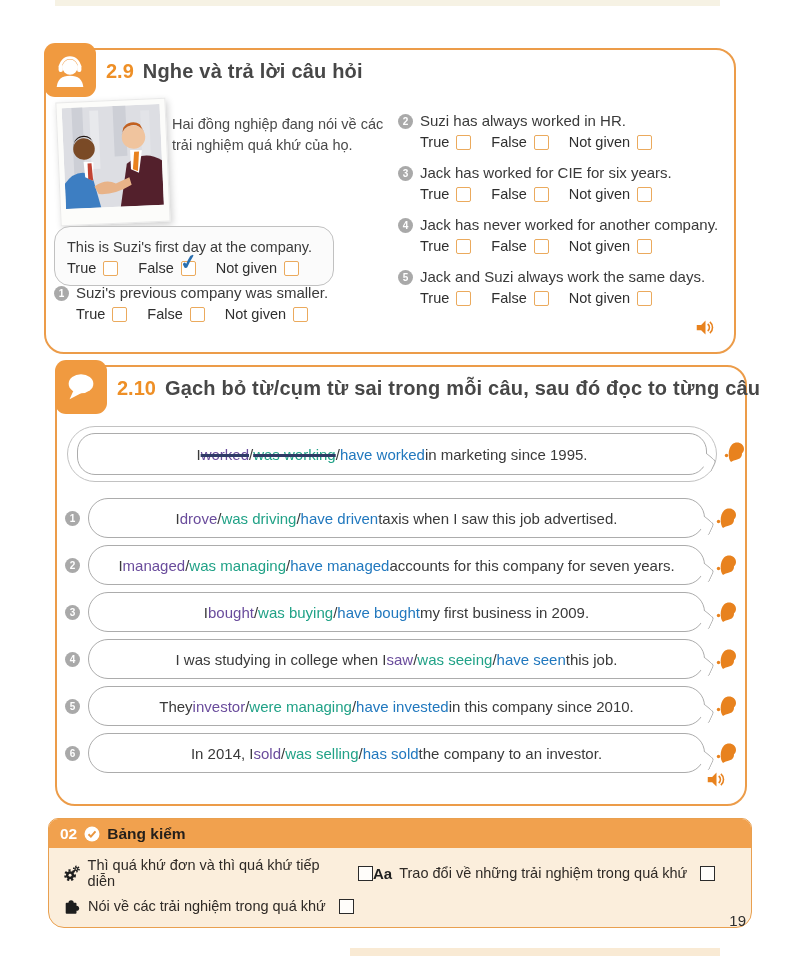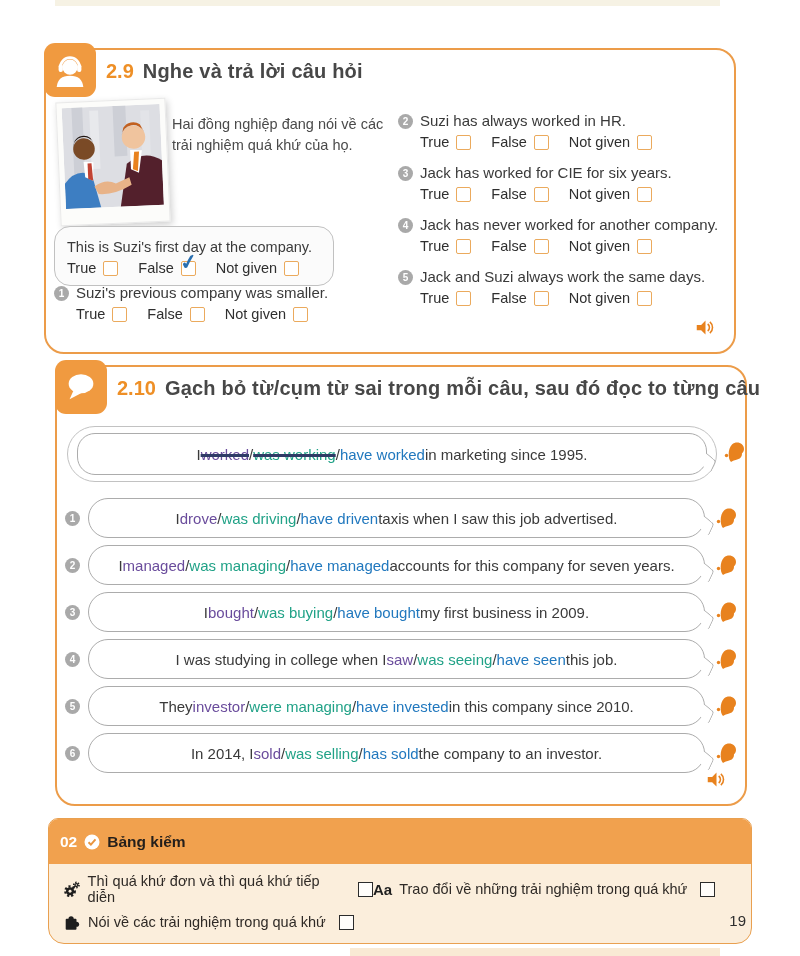--- a/index.html
+++ b/index.html
@@ -67,21 +67,21 @@
   .w-k{color:#3a3a3a;}
   .w-p{color:#6a4c9c;}
   .w-t{color:#21a287;}
   .w-b{color:#2178be;}
   .strike{text-decoration:line-through;text-decoration-color:#2f3b66;
           -webkit-text-decoration-color:#2f3b66;text-decoration-thickness:2.5px;}
 
   
   #checklist{position:absolute;left:48px;top:818px;width:704px;box-sizing:border-box;
              border:1.5px solid #e9a050;border-radius:10px 10px 16px 16px;background:#fbeedc;overflow:hidden;}
-  .cl-header{background:#f1a14e;height:45px;display:flex;align-items:center;padding:0 11px;gap:7px;}
+  .cl-header{background:#f1a14e;height:29px;display:flex;align-items:center;padding:0 11px;gap:7px;}
   .cl-badge{color:#fff;font-weight:bold;font-size:15.5px;}
   .cl-title{color:#241f1b;font-weight:bold;font-size:15.5px;}
   .cl-body{padding:9px 14px 12px 14px;display:grid;grid-template-columns:46% 54%;row-gap:8px;}
   .cl-item{display:flex;align-items:center;gap:7px;}
   .cl-aa{font-weight:bold;font-size:15px;color:#1e1e1e;}
   .cl-text{font-size:14.5px;color:#2f2a26;}
   .cl-cbox{width:15px;height:15px;border:1.5px solid #2b2b2b;background:#fffdfa;margin-left:6px;
            display:inline-block;box-sizing:border-box;}
 
   #pagenum{position:absolute;right:54px;top:912px;font-size:15px;color:#2e2e2e;}

